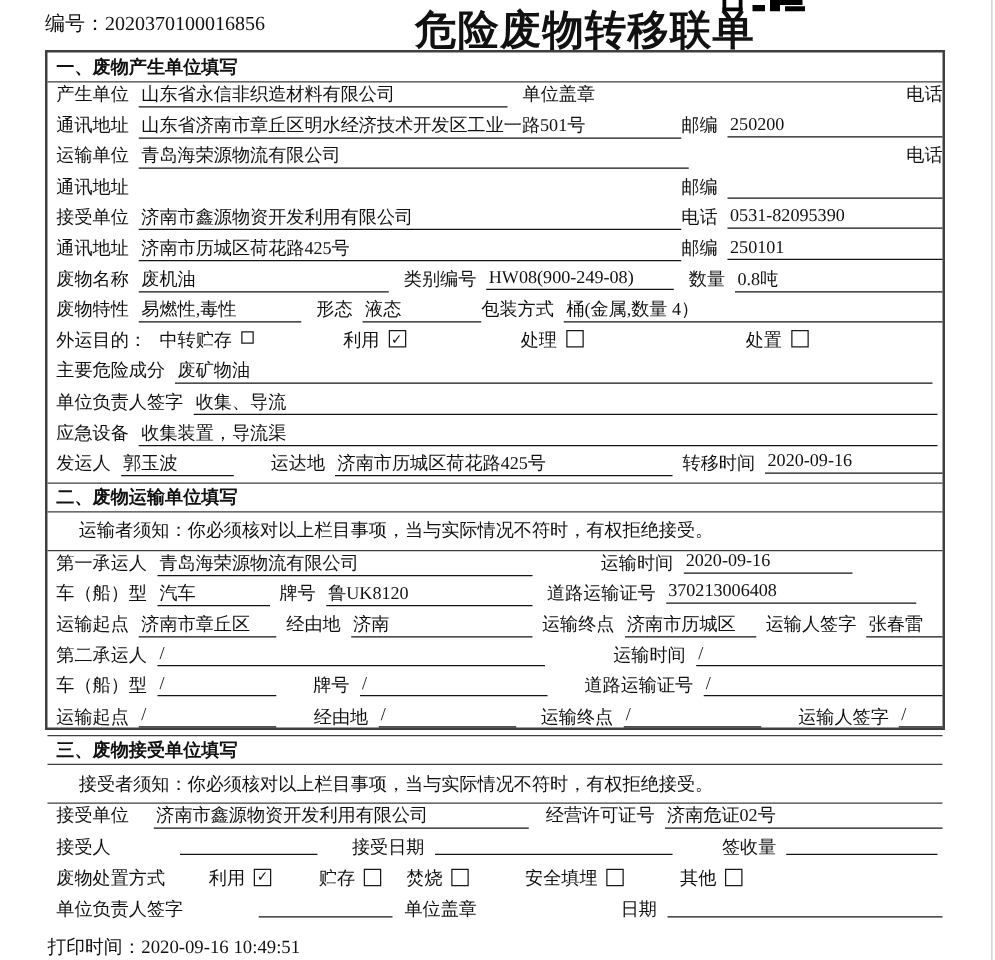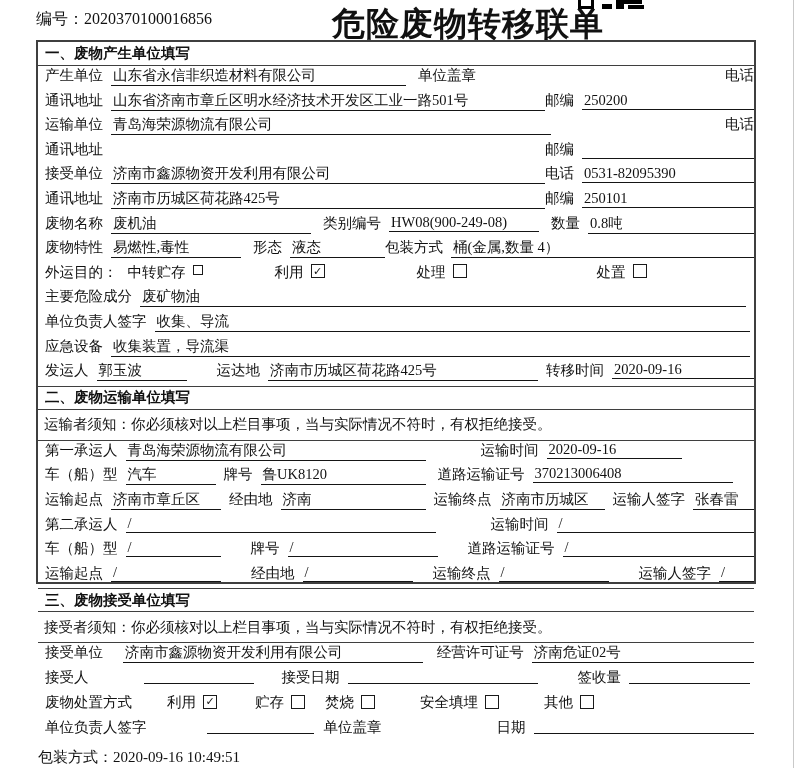--- a/index.html
+++ b/index.html
@@ -15,21 +15,21 @@
   .qr .q1{left:0;top:0;width:16px;height:9px;background:transparent;border:3px solid #000;border-top:none;box-sizing:border-box;}
   .qr .q2{left:24px;top:4px;width:10px;height:5px;}
   .qr .q3{left:38px;top:0;width:26px;height:4px;}
   .qr .q4{left:38px;top:0;width:8px;height:9px;}
   .qr .q5{left:50px;top:5px;width:16px;height:4px;}
   
   .box{position:absolute;left:36px;top:40px;width:720px;height:544px;border:2px solid #3f3f3f;box-sizing:border-box;display:flex;flex-direction:column;}
   .sec{height:24px;box-sizing:border-box;border-bottom:1.5px solid #3f3f3f;font-weight:bold;font-size:14.5px;
        display:flex;align-items:center;padding-left:7px;flex:none;}
   .sec.mid{border-top:1.5px solid #3f3f3f;}
-  .notice{height:31px;box-sizing:border-box;border-bottom:1.2px solid #3f3f3f;display:flex;align-items:center;padding-left:6px;flex:none;white-space:nowrap;}
+  .notice{height:31px;box-sizing:border-box;border-bottom:1.2px solid #3f3f3f;display:flex;align-items:center;padding-left:25px;flex:none;white-space:nowrap;}
   .row{height:24.6px;box-sizing:border-box;display:flex;align-items:flex-start;padding:0 0 3px 7px;flex:none;white-space:nowrap;}
   .row.h25{height:25px;}
   .l{white-space:nowrap;}
   .v{border-bottom:1px solid #151515;margin-left:8px;padding:0 2px;white-space:nowrap;box-sizing:border-box;min-height:16px;display:inline-block;}
   .f{flex:1;}
   .grp{margin-left:auto;display:flex;align-items:flex-end;}
   .sp{flex:1;}
   .cb{width:12px;height:12px;border:1.5px solid #1a1a1a;box-sizing:content-box;display:inline-flex;align-items:center;justify-content:center;
       font-size:11px;line-height:1;margin-left:7px;position:relative;top:-1px;font-family:"DejaVu Sans",sans-serif;}
   .cb.small{width:8px;height:8px;border-width:1px;top:-2px;}
@@ -282,15 +282,15 @@
       <span class="l">单位负责人签字</span>
       <span class="v" style="width:107px;margin-left:60px"></span>
       <span class="l" style="margin-left:10px">单位盖章</span>
       <span class="l" style="margin-left:115px">日期</span>
       <span class="v f"></span>
     </div>
 
   </div>
 
   <div class="foot">
-    <span>包装方式：</span><span>2020-09-16 10:49:51</span>
+    <span>打印时间：</span><span>2020-09-16 10:49:51</span>
   </div>
 </div>
 
 </body></html>

